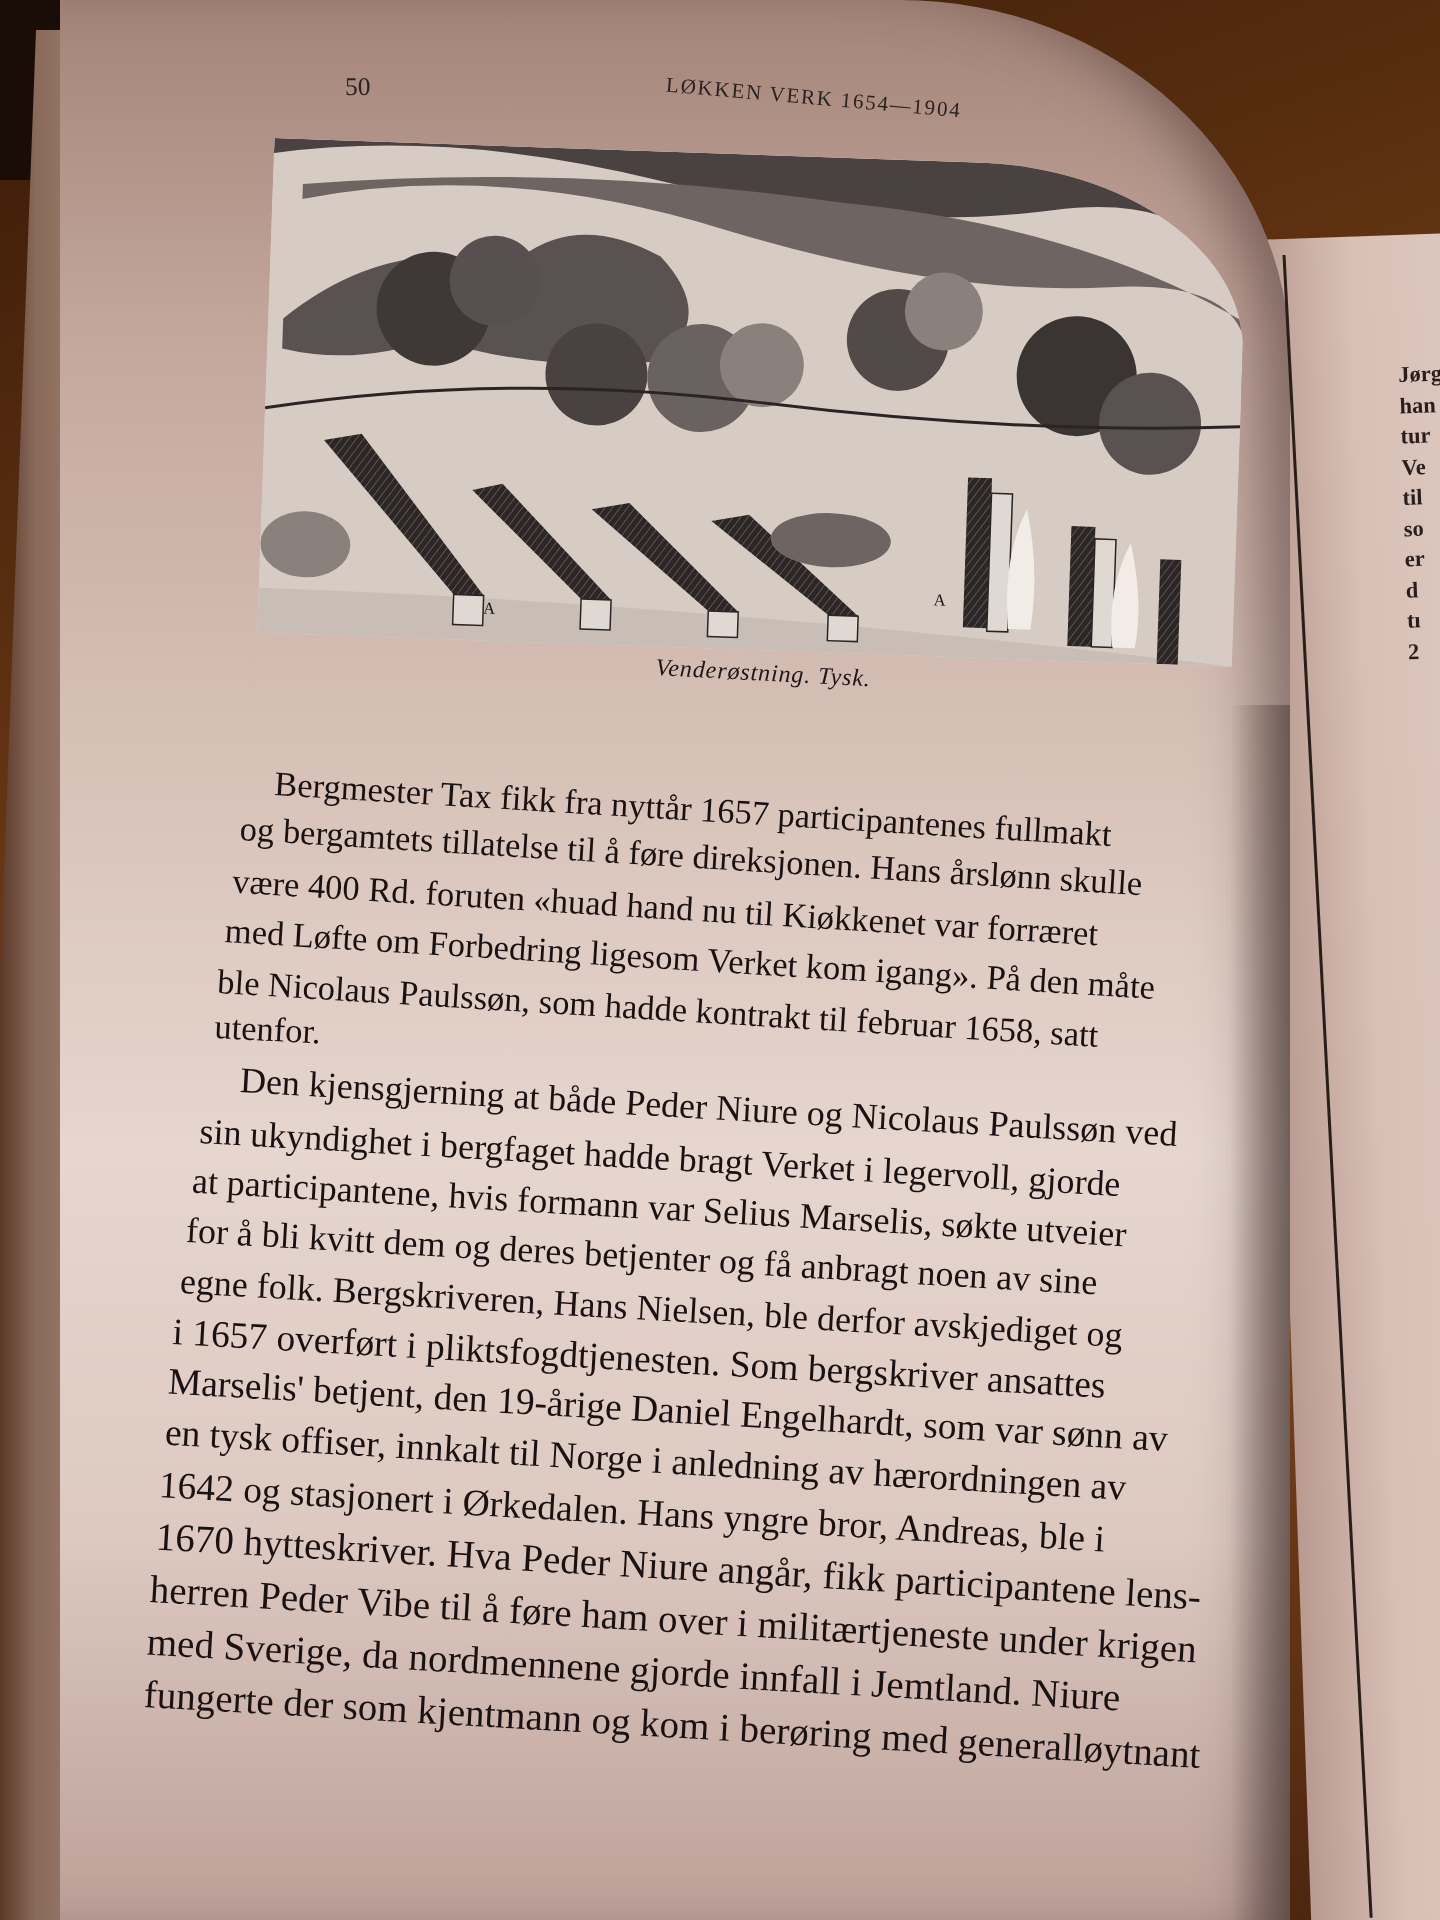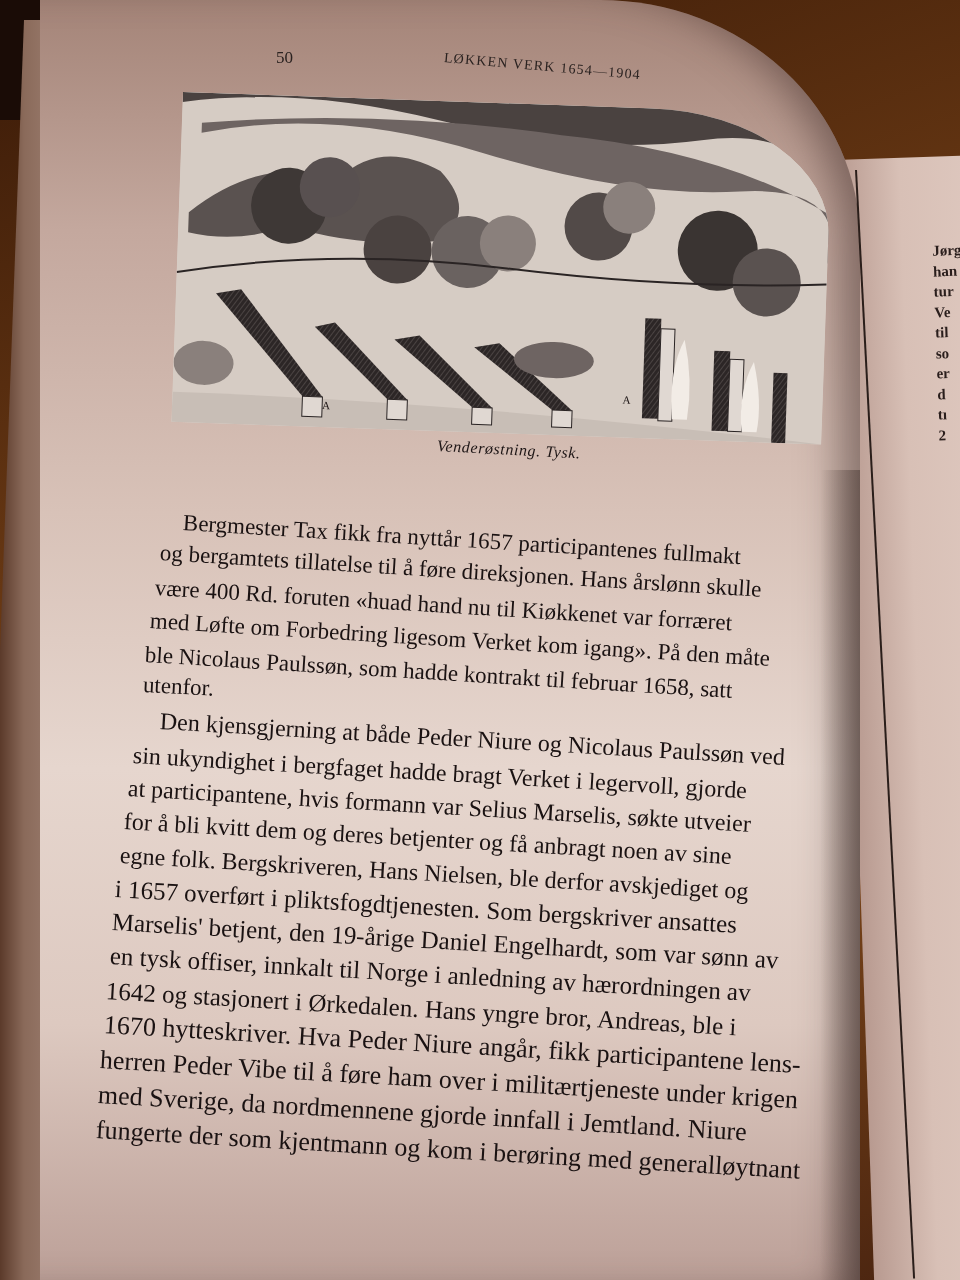--- a/index.html
+++ b/index.html
@@ -49,21 +49,21 @@
   }
   .gutter-line {
     position:absolute; left:855px; top:170px; width:2px; height:1110px;
     background:#2a1e1a; transform:rotate(-3deg); transform-origin:top;
   }
   .running-head {
     position:absolute; left:230px; top:48px; width:460px; height:40px;
     color:#2a2220; font-size:16px;
   }
   .page-number {
-    position:absolute; left:0; top:0; font-size:17px;margin-left:46px;
+    position:absolute; left:0; top:0; font-size:17px;
   }
   .book-title {
     position:absolute; left:214px; top:2px; font-size:14px; letter-spacing:1.2px;
     transform:rotate(5deg); transform-origin:left center; white-space:nowrap;
   }
   
   .engraving {
     position:absolute; left:183px; top:92px; width:650px; height:330px;
     transform:rotate(2deg); transform-origin:top left;
     background:#d8cfc8;

